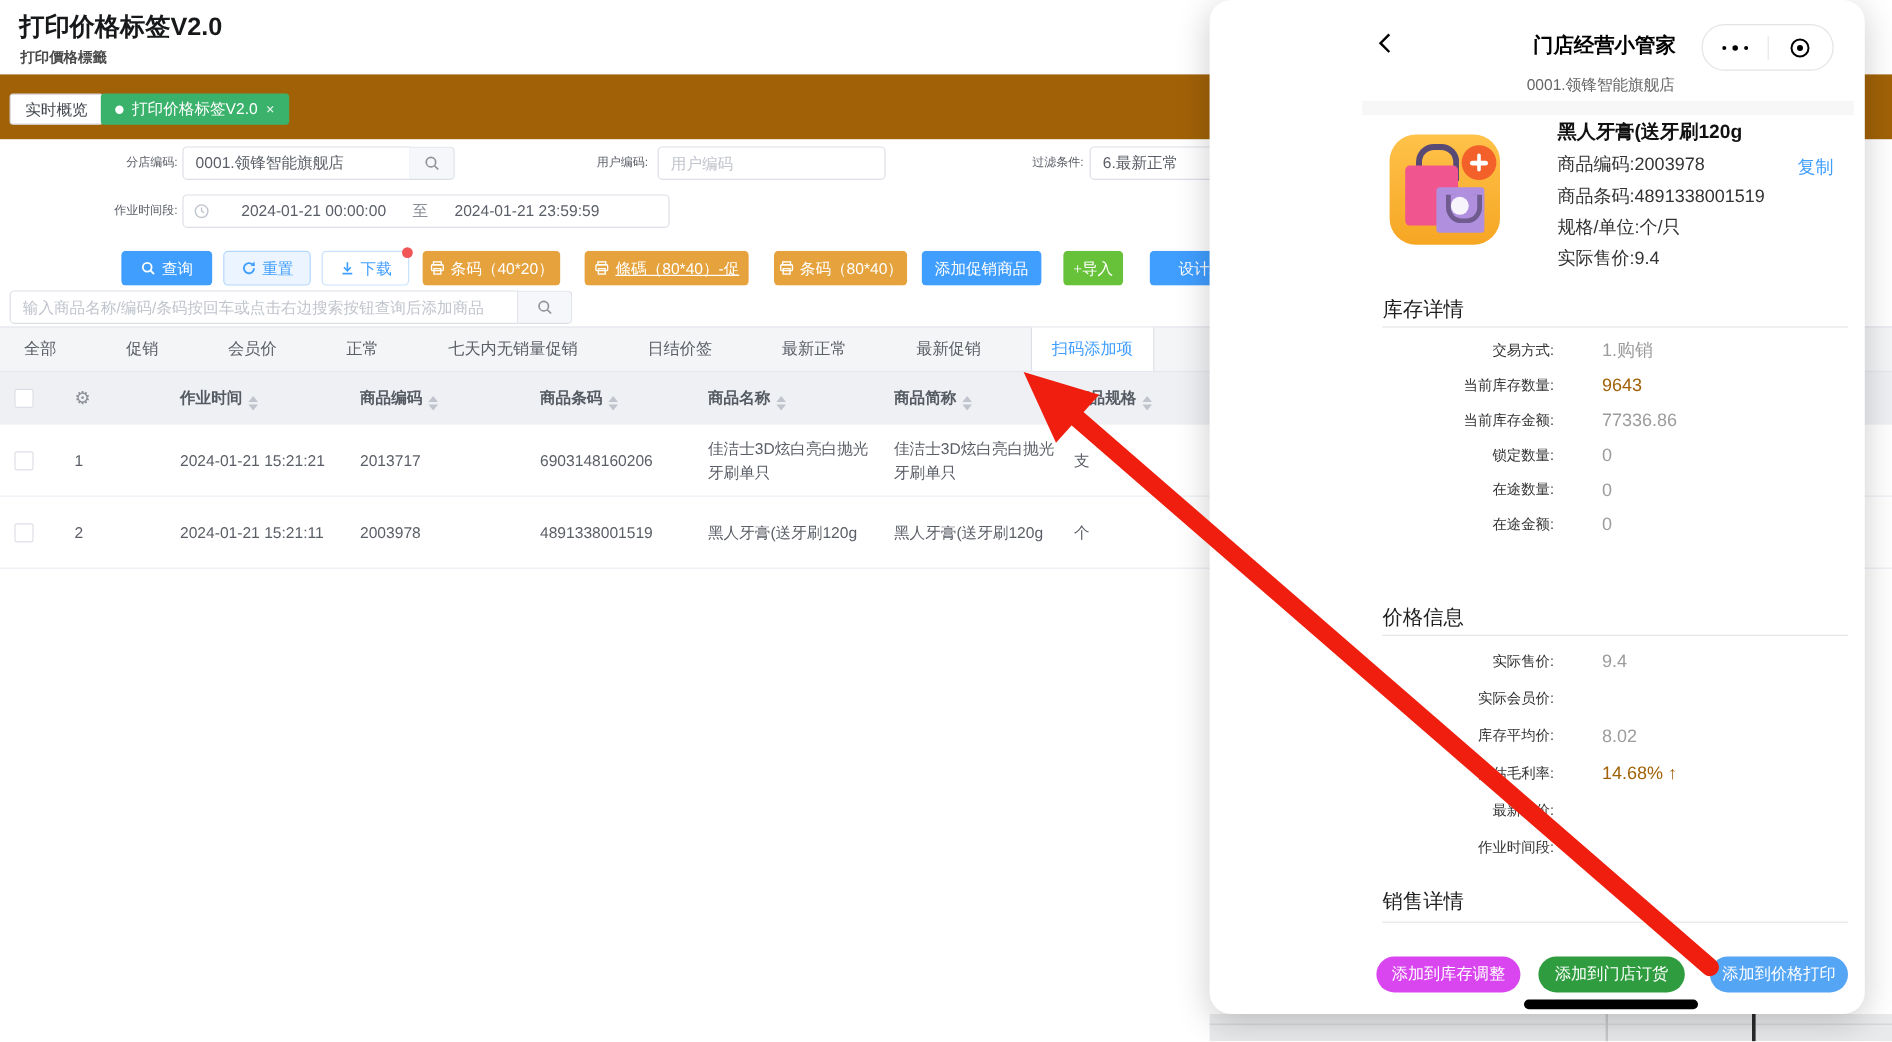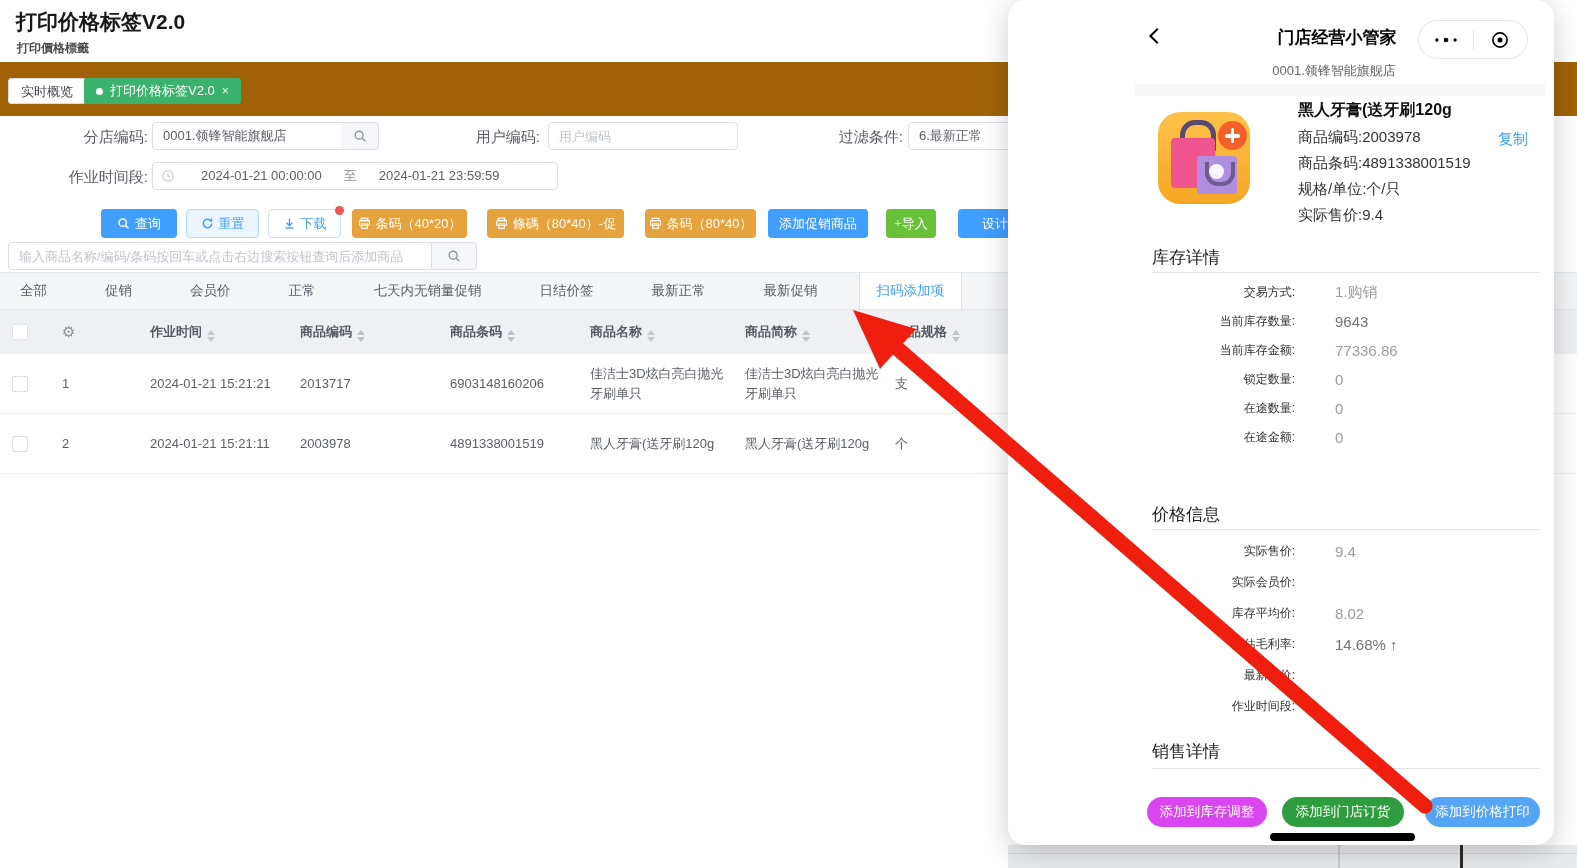--- a/index.html
+++ b/index.html
@@ -10,21 +10,21 @@
   .page-title{position:absolute;left:16px;top:8px;font-size:21px;font-weight:bold;color:#17181a;}
   .page-subtitle{position:absolute;left:17px;top:40px;font-size:12px;font-weight:bold;color:#4a4a4a;}
 
   .nav-strip{position:absolute;left:0;top:62px;width:100%;height:54px;background:#a16207;text-align:center;}
   .nav-tab{position:absolute;top:16px;height:26px;line-height:26px;font-size:13px;border-radius:3px;box-sizing:border-box;cursor:pointer;}
   .nav-tab.plain{left:8px;padding:0 12px;background:#fff;border:1px solid #d9dce3;color:#41454c;}
   .nav-tab.green{left:84px;padding:0 12px;background:#3bb26b;color:#fff;display:flex;align-items:center;gap:7px;}
   .nav-dot{width:7px;height:7px;border-radius:50%;background:#fff;display:inline-block;}
   .nav-close{font-size:12px;opacity:.9;}
 
-  .form-label{position:absolute;font-size:15px;color:#5a5e66;text-align:right;}
+  .form-label{position:absolute;font-size:10px;color:#5a5e66;text-align:right;}
   .inp{position:absolute;box-sizing:border-box;height:28px;border:1px solid #dcdfe6;border-radius:4px;background:#fff;font-size:13px;color:#5a5e66;padding:0 10px;line-height:26px;}
   input.inp{outline:none;}
   input.inp::placeholder{color:#c0c4cc;}
   .append-btn{position:absolute;box-sizing:border-box;height:28px;width:38px;background:#f5f7fa;border:1px solid #dcdfe6;border-left:none;border-radius:0 4px 4px 0;display:flex;align-items:center;justify-content:center;color:#909399;cursor:pointer;}
   .range-inp{display:flex;align-items:center;gap:8px;padding:0 8px;color:#5a5e66;}
   .range-inp .sep{color:#8a8f99;margin:0 14px;}
   .icon-svg{display:inline-block;vertical-align:middle;}
 
   .tbtn{position:absolute;top:209px;height:29px;box-sizing:border-box;border-radius:4px;font-size:13px;display:flex;align-items:center;justify-content:center;gap:5px;cursor:pointer;border:1px solid transparent;white-space:nowrap;}
   .tbtn.solid-blue{background:#409EFF;color:#fff;}
@@ -80,21 +80,21 @@
   .prod-name{position:absolute;left:290px;top:100px;font-size:16px;font-weight:bold;color:#111;}
   .prod-line{position:absolute;left:290px;font-size:15px;color:#333;}
   .copy-link{position:absolute;left:490px;top:130px;font-size:15px;color:#409EFF;cursor:pointer;}
 
   .sec-h{position:absolute;left:144px;font-size:17px;color:#1f1f1f;}
   .sec-line{position:absolute;left:144px;right:14px;height:1px;background:#e5e5e5;}
   .kv-list{position:absolute;left:127px;right:14px;}
   .kv{display:flex;align-items:center;}
   .kv .lab{width:160px;text-align:right;font-size:12px;color:#333;}
   .kv .val{margin-left:40px;font-size:15px;color:#9c9c9c;}
-  .kv .val.v-red{color:#737373;}
+  .kv .val.v-red{color:#a16207;}
   .kv-29 .kv{height:29px;}
   .kv-31 .kv{height:31px;}
 
   .act{position:absolute;top:797px;height:30px;border-radius:15px;color:#fff;font-size:13.5px;display:flex;align-items:center;justify-content:center;cursor:pointer;}
   .act-red{left:139px;width:120px;background:#d946ef;}
   .act-green{left:274px;width:122px;background:#2f9d3f;}
   .act-blue{left:417px;width:115px;background:#55a5f5;}
   .homebar{position:absolute;left:262px;top:833px;width:145px;height:8px;border-radius:4px;background:#000;}
 
   
@@ -173,21 +173,21 @@
     <span class="reddot"></span>
   </div>
   <div class="tbtn orange" style="left:352px;width:115px;">
     <svg class="icon-svg" width="13" height="13" viewBox="0 0 16 16">
         <rect x="4" y="1.5" width="8" height="3" fill="none" stroke="#fff" stroke-width="1.4"></rect>
         <rect x="2" y="4.5" width="12" height="6" rx="1" fill="none" stroke="#fff" stroke-width="1.4"></rect>
         <rect x="4.5" y="8.5" width="7" height="5.5" fill="none" stroke="#fff" stroke-width="1.4"></rect>
       </svg>
     <span>条码（40*20）</span>
   </div>
-  <div class="tbtn orange" style="left:487px;width:137px;">
+  <div class="tbtn orange" style="left:487px;width:137px;text-decoration:underline;">
     <svg class="icon-svg" width="13" height="13" viewBox="0 0 16 16">
         <rect x="4" y="1.5" width="8" height="3" fill="none" stroke="#fff" stroke-width="1.4"></rect>
         <rect x="2" y="4.5" width="12" height="6" rx="1" fill="none" stroke="#fff" stroke-width="1.4"></rect>
         <rect x="4.5" y="8.5" width="7" height="5.5" fill="none" stroke="#fff" stroke-width="1.4"></rect>
       </svg>
     <span>條碼（80*40）-促</span>
   </div>
   <div class="tbtn orange" style="left:645px;width:111px;">
     <svg class="icon-svg" width="13" height="13" viewBox="0 0 16 16">
         <rect x="4" y="1.5" width="8" height="3" fill="none" stroke="#fff" stroke-width="1.4"></rect>

